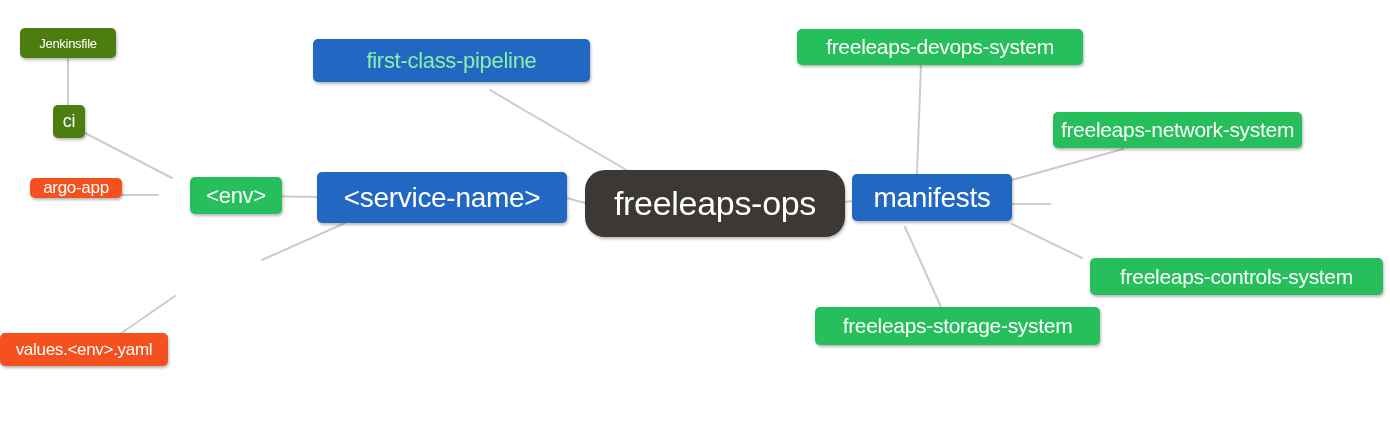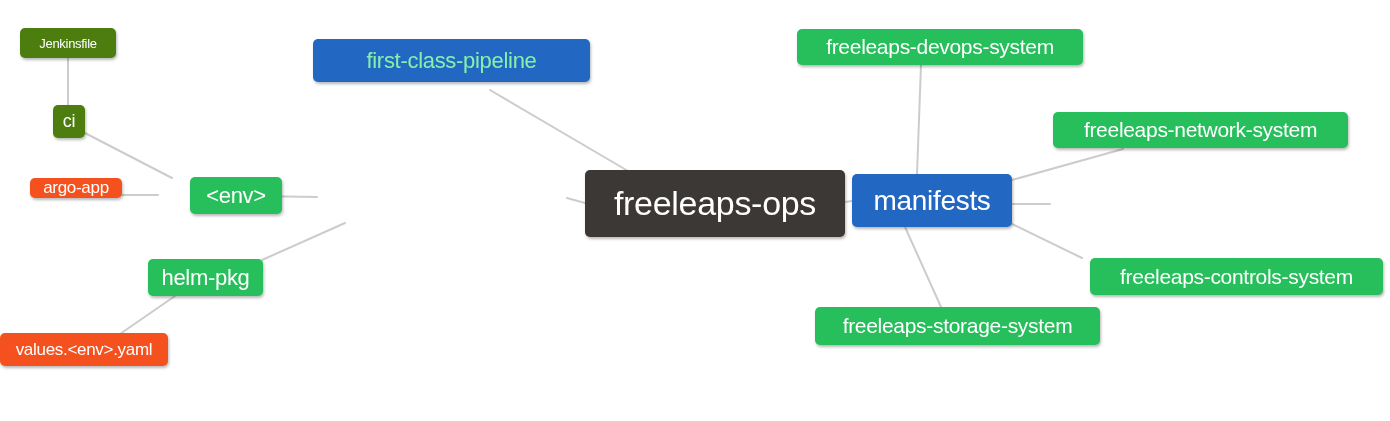--- a/index.html
+++ b/index.html
@@ -56,27 +56,27 @@
       <line x1="345" y1="223" x2="262" y2="260" stroke="#CCCCCC" stroke-width="2" stroke-linecap="round"></line>
       <line x1="175" y1="296" x2="120" y2="334" stroke="#CCCCCC" stroke-width="2" stroke-linecap="round"></line>
       <line x1="845" y1="202" x2="852" y2="201" stroke="#CCCCCC" stroke-width="2" stroke-linecap="round"></line>
       <line x1="917" y1="174" x2="921" y2="65" stroke="#CCCCCC" stroke-width="2" stroke-linecap="round"></line>
       <line x1="1012" y1="180" x2="1123" y2="149" stroke="#CCCCCC" stroke-width="2" stroke-linecap="round"></line>
       <line x1="1012" y1="204" x2="1050" y2="204" stroke="#CCCCCC" stroke-width="2" stroke-linecap="round"></line>
       <line x1="1012" y1="224" x2="1082" y2="258" stroke="#CCCCCC" stroke-width="2" stroke-linecap="round"></line>
       <line x1="905" y1="227" x2="941" y2="307" stroke="#CCCCCC" stroke-width="2" stroke-linecap="round"></line>
     </svg>
   <div id="node-layer">
-      <div class="node" style="left: 585px; top: 170px; width: 260px; height: 67px; font-size: 34px; background: rgb(59, 56, 54); color: rgb(255, 255, 255);">freeleaps-ops</div>
+      <div class="node" style="left: 585px; top: 170px; width: 260px; height: 67px; font-size: 34px; background: rgb(59, 56, 54); color: rgb(255, 255, 255); border-radius: 20px;">freeleaps-ops</div>
       <div class="node" style="left: 313px; top: 39px; width: 277px; height: 43px; font-size: 22px; background: rgb(34, 104, 194); color: #86efac;">first-class-pipeline</div>
-      <div class="node" style="left: 852px; top: 174px; width: 160px; height: 53px; font-size: 28px; background: rgb(34, 104, 194); color: rgb(255, 255, 255);">manifests</div>
+      <div class="node" style="left: 317px; top: 172px; width: 250px; height: 51px; font-size: 28px; background: rgb(34, 104, 194); color: rgb(255, 255, 255);">&lt;service-name&gt;</div>
+      <div class="node" style="left: 852px; top: 174px; width: 160px; height: 47px; font-size: 28px; background: rgb(34, 104, 194); color: rgb(255, 255, 255);">manifests</div>
       <div class="node" style="left: 158px; top: 177px; width: 92px; height: 37px; font-size: 22px; background: rgb(38, 191, 91); color: rgb(255, 255, 255); margin-left: 32px;">&lt;env&gt;</div>
-      <div class="node" style="left: 148px; top: 259px; width: 115px; height: 37px; font-size: 22px; background: rgb(38, 191, 91); color: rgb(255, 255, 255);">helm-pkg</div>
       <div class="node" style="left: 30px; top: 178px; width: 92px; height: 20px; font-size: 17px; background: rgb(244, 81, 30); color: rgb(255, 255, 255);">argo-app</div>
       <div class="node" style="left: 53px; top: 105px; width: 32px; height: 33px; font-size: 18px; background: #4d7c0f; color: rgb(255, 255, 255);">ci</div>
       <div class="node" style="left: 20px; top: 28px; width: 96px; height: 30px; font-size: 13px; background: #4d7c0f; color: rgb(255, 255, 255);">Jenkinsfile</div>
       <div class="node" style="left: 0; top: 333px; width: 168px; height: 33px; font-size: 17px; background: rgb(244, 81, 30); color: rgb(255, 255, 255);">values.&lt;env&gt;.yaml</div>
       <div class="node" style="left: 797px; top: 29px; width: 286px; height: 36px; font-size: 21px; background: rgb(38, 191, 91); color: rgb(255, 255, 255);">freeleaps-devops-system</div>
-      <div class="node" style="left: 1053px; top: 112px; width: 295px; height: 36px; font-size: 21px; background: rgb(38, 191, 91); color: rgb(255, 255, 255);">freeleaps-network-system</div>
+      <div class="node" style="left: 1053px; top: 112px; width: 249px; height: 36px; font-size: 21px; background: rgb(38, 191, 91); color: rgb(255, 255, 255);">freeleaps-network-system</div>
       <div class="node" style="left: 1062px; top: 258px; width: 293px; height: 37px; font-size: 21px; background: rgb(38, 191, 91); color: rgb(255, 255, 255); margin-left: 28px;">freeleaps-controls-system</div>
       <div class="node" style="left: 815px; top: 307px; width: 285px; height: 38px; font-size: 21px; background: rgb(38, 191, 91); color: rgb(255, 255, 255);">freeleaps-storage-system</div>
     </div>
 </div>
 
 </body></html>

